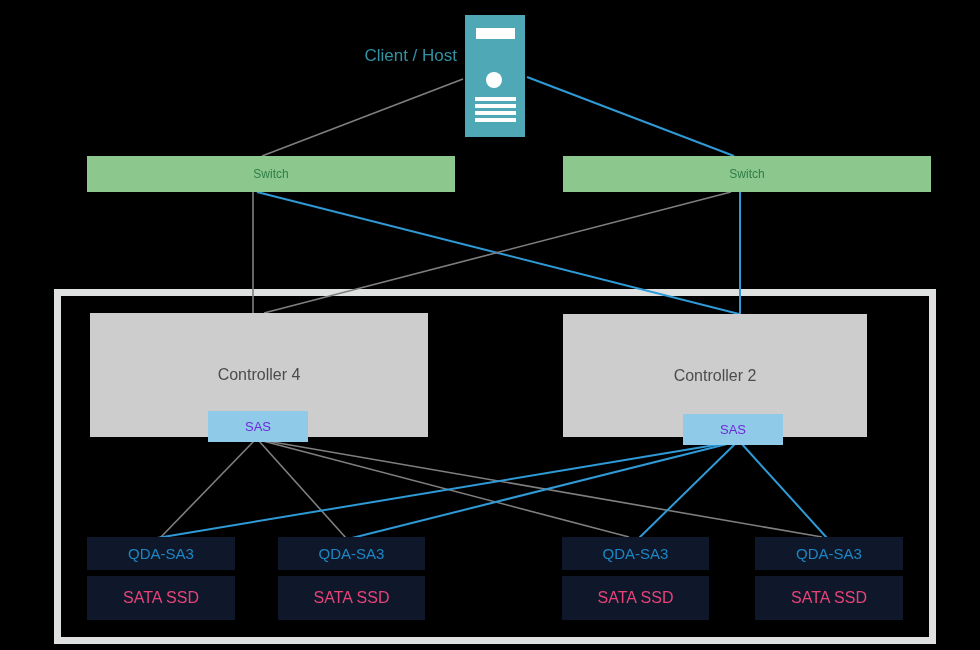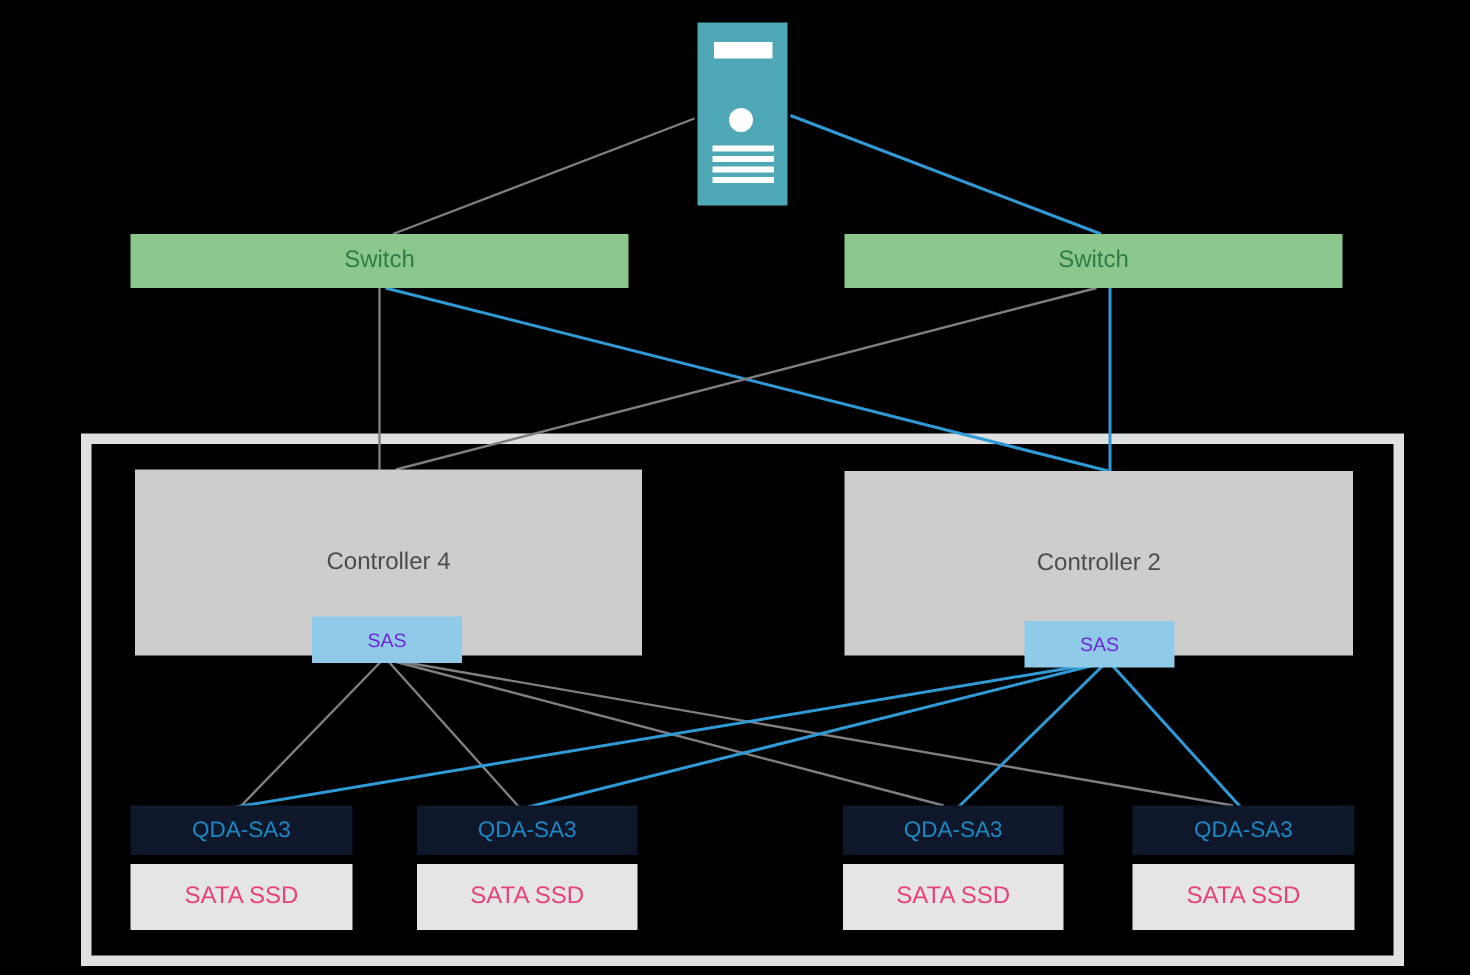--- a/index.html
+++ b/index.html
@@ -16,34 +16,34 @@
   .server{
     left:465px;top:15px;width:60px;height:122px;background:#4fa8b5;z-index:4;position:absolute;
   }
   .server .screen{position:absolute;left:11px;top:13px;width:39px;height:11px;background:#ffffff;}
   .server .power{position:absolute;left:21px;top:57px;width:16px;height:16px;border-radius:50%;background:#ffffff;}
   .server .vent{position:absolute;left:10px;width:41px;height:4px;background:#ffffff;}
   .client-label{
     position:absolute;left:325px;top:45px;width:132px;height:22px;z-index:4;
     color:#3292a4;font-size:17px;text-align:right;line-height:22px;
   }
-  .switch{background:#8cc88e;color:#2e7d46;font-size:16px;height:36px;top:156px;width:332px;}
+  .switch{background:#8cc88e;color:#2e7d46;font-size:12px;height:36px;top:156px;width:368px;}
   .switch1{left:87px;}
   .switch2{left:563px;}
   .controller{background:#cdcdcd;color:#4c4c4c;font-size:16px;top:313px;height:124px;}
   .controller1{left:90px;width:338px;}
-  .controller2{left:563px;top:314px;width:339px;height:123px;}
+  .controller2{left:563px;top:314px;width:304px;height:123px;}
   .sas{
     position:absolute;width:100px;height:31px;background:#8fcbe9;color:#6d28d9;
     font-size:13px;display:flex;align-items:center;justify-content:center;
   }
   .sas1{left:118px;top:98px;}
   .sas2{left:120px;top:100px;}
   .qda{background:#0f172a;color:#1d87c4;font-size:15px;top:537px;height:33px;}
-  .ssd{background:#e5e5e5;color:#e84379;font-size:16px;top:576px;height:44px;}
+  .ssd{background:#0f172a;color:#e84379;font-size:16px;top:576px;height:44px;}
   .col1{left:87px;width:148px;}
   .col2{left:278px;width:147px;}
   .col3{left:562px;width:147px;}
   .col4{left:755px;width:148px;}
 </style>
 </head>
 <body>
 
 <div id="stage">
 
@@ -57,20 +57,21 @@
       <line x1="254" y1="441" x2="160" y2="538" stroke="#7f7f7f" stroke-width="1.6"></line>
       <line x1="259" y1="441" x2="346" y2="538" stroke="#7f7f7f" stroke-width="1.6"></line>
       <line x1="263" y1="441" x2="629" y2="537" stroke="#7f7f7f" stroke-width="1.6"></line>
       <line x1="267" y1="441" x2="822" y2="537" stroke="#7f7f7f" stroke-width="1.6"></line>
       <line x1="727" y1="443" x2="157" y2="538" stroke="#2f9ad6" stroke-width="2"></line>
       <line x1="731" y1="443" x2="352" y2="538" stroke="#2f9ad6" stroke-width="2"></line>
       <line x1="736" y1="443" x2="639" y2="538" stroke="#2f9ad6" stroke-width="2"></line>
       <line x1="741" y1="443" x2="827" y2="538" stroke="#2f9ad6" stroke-width="2"></line>
     </svg>
 
+  <div class="client-label">Client / Host</div>
 
   <div class="server">
     <div class="screen"></div>
     <div class="power"></div>
     <div class="vent" style="top:82px"></div>
     <div class="vent" style="top:89px"></div>
     <div class="vent" style="top:96px"></div>
     <div class="vent" style="top:103px"></div>
   </div>
 

